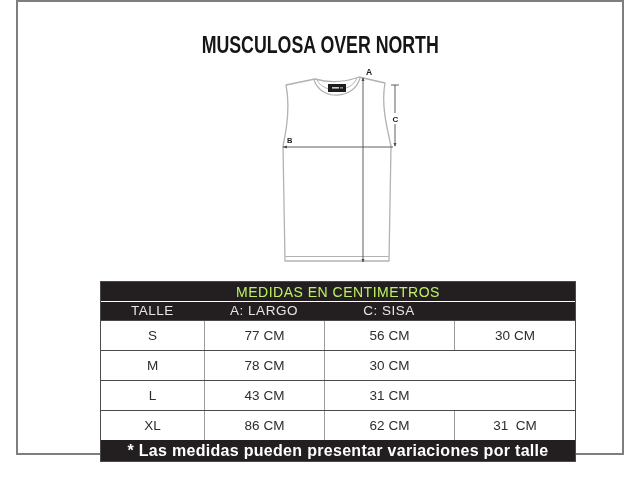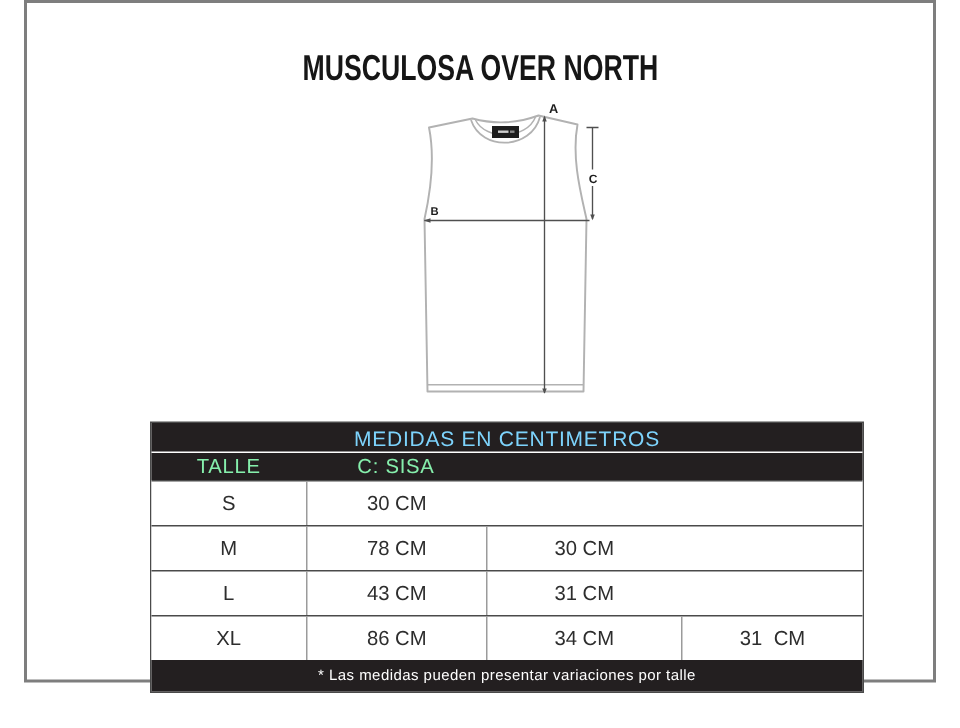--- a/index.html
+++ b/index.html
@@ -16,34 +16,34 @@
   .title span { display:inline-block; font-weight:700; font-size:24px; color:#161616;
                 letter-spacing:0px; transform:scaleX(0.74); transform-origin:center;
                 white-space:nowrap; }
 
   
   .shirt-svg { position:absolute; left:248px; top:58px; width:160px; height:215px; }
 
   
   .sizetable { position:absolute; left:82px; top:279px; width:476px;
                border:1px solid #4a4a4a; background:#fff; }
-  .tt { background:#231f20; color:#7dd3fc; height:20px; line-height:20px;
+  .tt { background:#231f20; color:#bef264; height:20px; line-height:20px;
         text-align:center; font-size:14px; letter-spacing:0.5px;
         border-bottom:1px solid #ffffff; }
   .thead { display:grid; grid-template-columns:103px 120px 130px 1fr;
-           background:#231f20; color:#86efac; height:18px; }
+           background:#231f20; color:#e5e5e5; height:18px; }
   .hc { text-align:center; line-height:18px; font-size:13.5px; letter-spacing:0.5px; }
   .trow { display:grid; grid-template-columns:103px 120px 130px 1fr;
           height:30px; border-top:1px solid #4a4a4a; background:#fff; }
   .trow:first-of-type { border-top:none; }
   .td { display:flex; align-items:center; justify-content:center;
         font-size:13.5px; color:#2d2d2d; white-space:pre; }
   .td + .td { border-left:1px solid #9b9b9b; }
   .tf { background:#231f20; color:#fff; height:21px; line-height:21px;
-        text-align:center; font-size:10px; letter-spacing:0.3px; }
+        text-align:center; font-size:16px; letter-spacing:0.3px;font-weight:bold; }
 </style>
 </head>
 <body>
 
 <div class="canvas">
   <div class="frame">
 
     <h1 class="title"><span>MUSCULOSA OVER NORTH</span></h1>
 
     <svg class="shirt-svg" viewBox="0 0 160 215" xmlns="http://www.w3.org/2000/svg">
@@ -73,44 +73,47 @@
       <polygon points="127.5,83 130.5,83 129,86.8" fill="#4f4f4f"></polygon>
       <rect x="125.5" y="53" width="8" height="11" fill="#ffffff"></rect>
       <text x="126.5" y="62" font-size="8" font-weight="bold" fill="#1c1c1c">C</text>
     </svg>
 
     <div class="sizetable">
       <div class="tt">MEDIDAS EN CENTIMETROS</div>
 
       <div class="thead">
         <div class="hc">TALLE</div>
+        <div class="hc">A: LARGO</div>
         <div class="hc">C: SISA</div>
       </div>
 
       <div class="trow">
         <div class="td">S</div>
+        <div class="td">77 CM</div>
+        <div class="td">56 CM</div>
         <div class="td">30 CM</div>
       </div>
 
       <div class="trow">
         <div class="td">M</div>
         <div class="td">78 CM</div>
         <div class="td">30 CM</div>
       </div>
 
       <div class="trow">
         <div class="td">L</div>
         <div class="td">43 CM</div>
         <div class="td">31 CM</div>
       </div>
 
       <div class="trow">
         <div class="td">XL</div>
         <div class="td">86 CM</div>
-        <div class="td">34 CM</div>
+        <div class="td">62 CM</div>
         <div class="td">31  CM</div>
       </div>
 
       <div class="tf">* Las medidas pueden presentar variaciones por talle</div>
     </div>
 
   </div>
 </div>
 
 </body></html>

